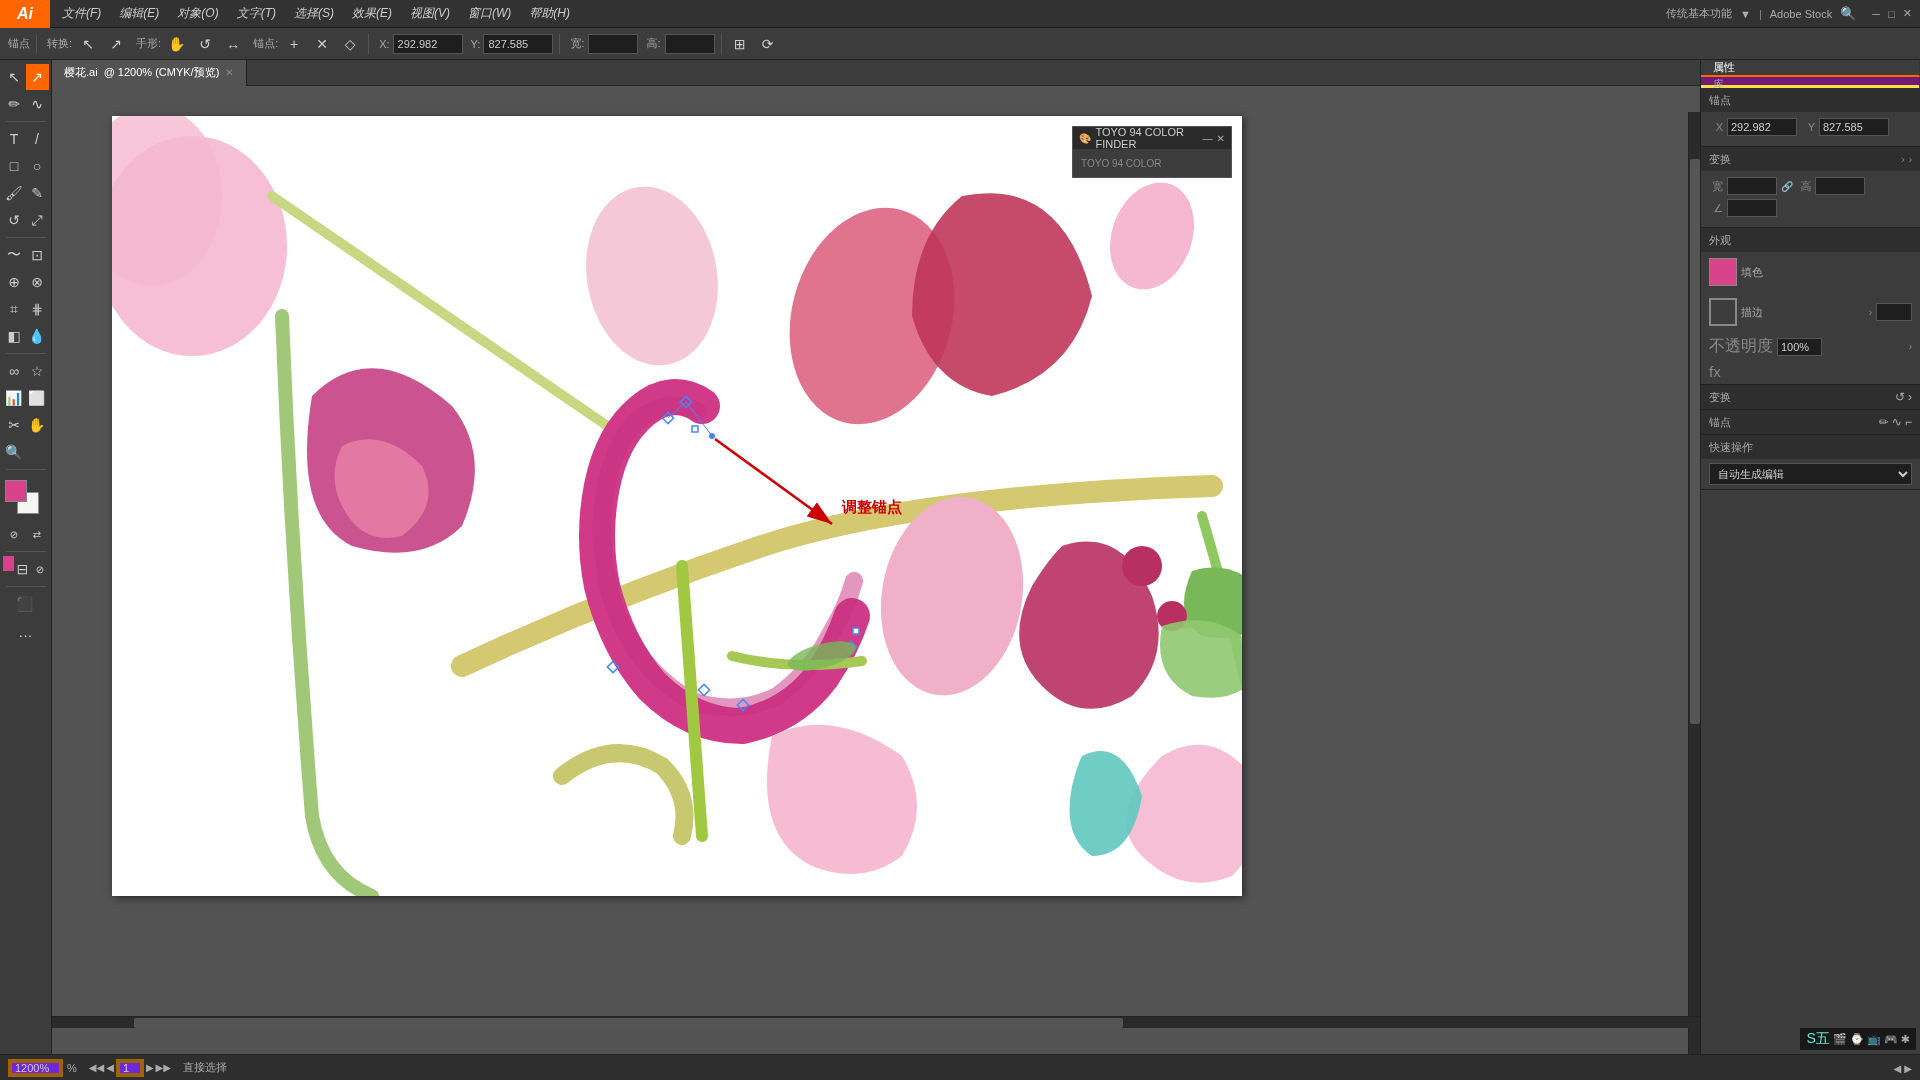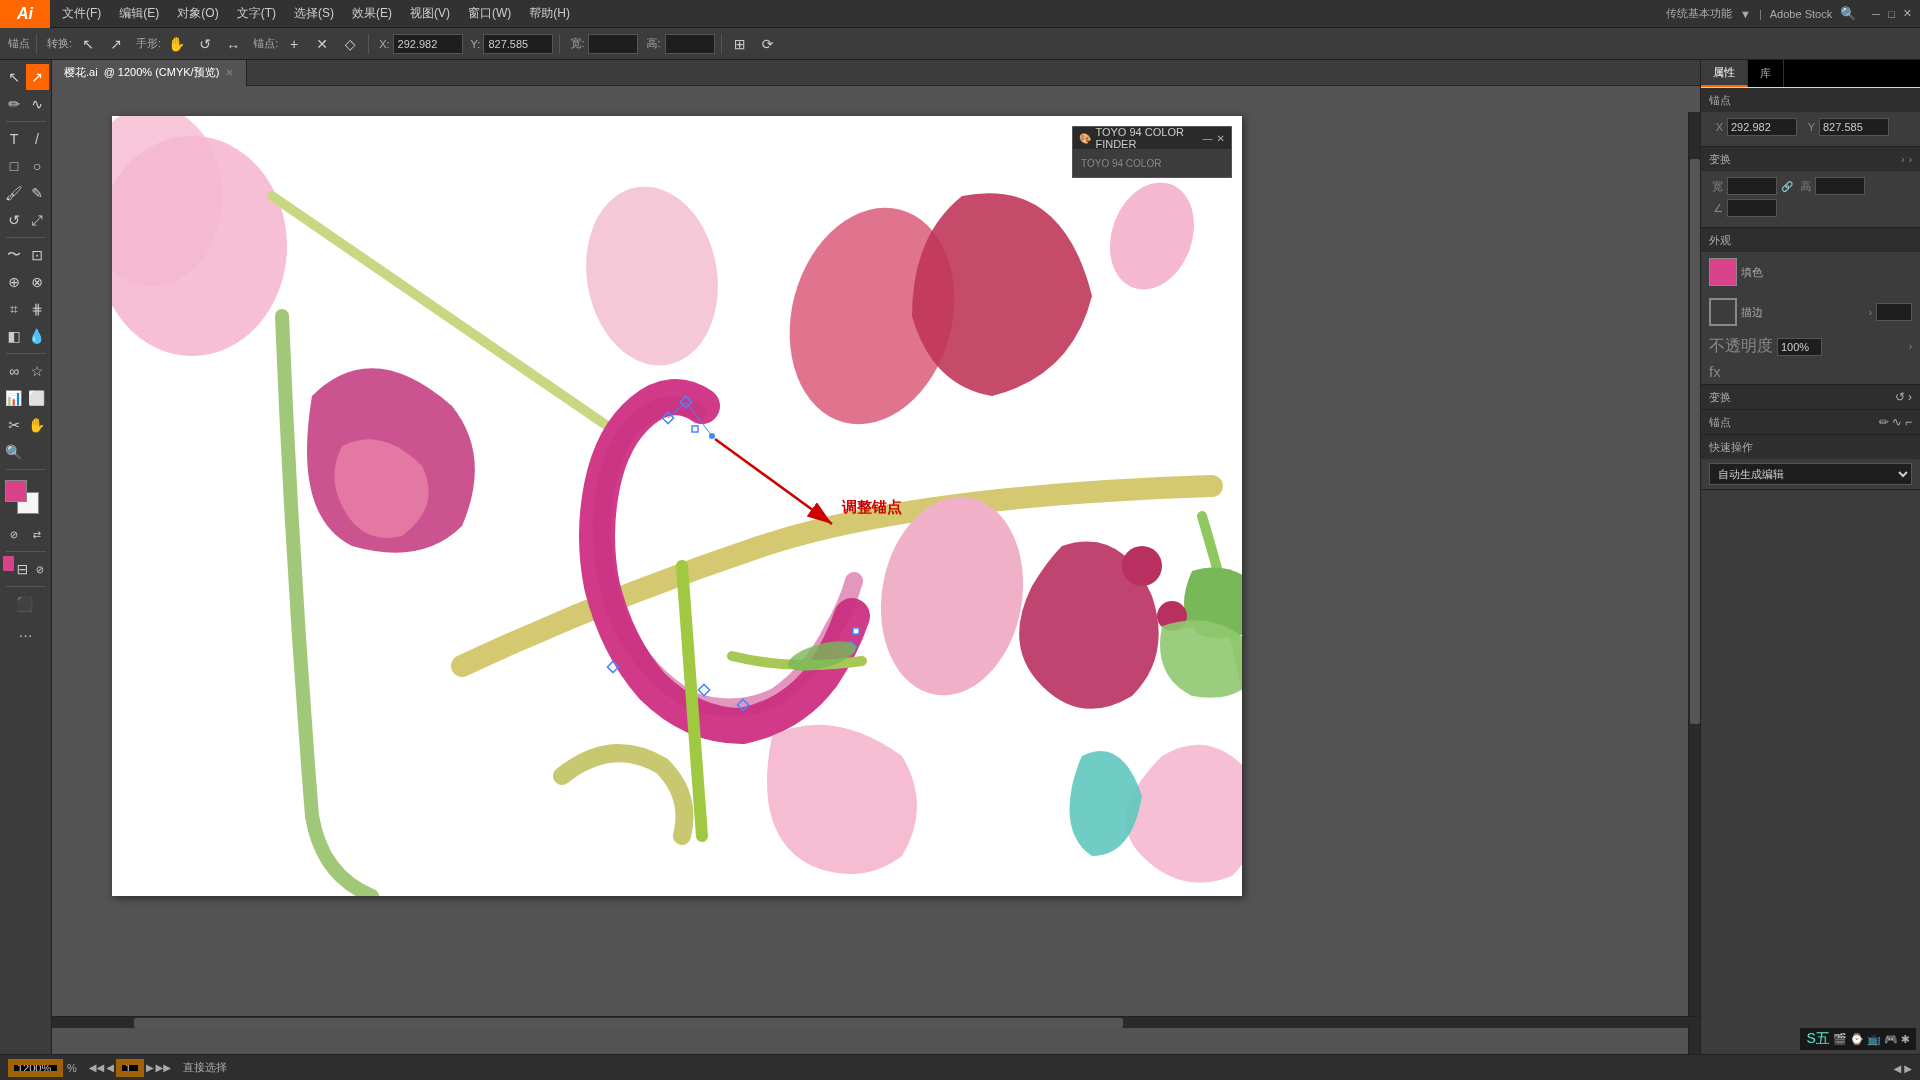--- a/index.html
+++ b/index.html
@@ -8,21 +8,21 @@
     
     #menubar {
       width: 100%; height: 28px; background: #323232; display: flex; align-items: center;
       border-bottom: 1px solid #1a1a1a; position: relative;
     }
     #menubar .logo {
       width: 50px; height: 28px; background: #FF6600; display: flex; align-items: center; justify-content: center;
       font-size: 16px; font-weight: bold; color: white; font-style: italic; flex-shrink: 0;
     }
     #menubar .menu-items { display: flex; align-items: center; gap: 2px; padding-left: 4px; }
-    #menubar .menu-item { padding: 2px 8px; color: #ccc; font-size: 12px; cursor: pointer; }
+    #menubar .menu-item { padding: 2px 8px; color: #ccc; font-size: 12px; cursor: pointer; font-style: italic; }
     #menubar .right-items { margin-left: auto; display: flex; align-items: center; gap: 8px; padding-right: 8px; font-size: 11px; color: #aaa; }
 
     
     #toolbar {
       width: 100%; height: 32px; background: #3c3c3c; display: flex; align-items: center;
       padding: 0 4px; gap: 4px; border-bottom: 1px solid #222;
     }
     .toolbar-btn {
       width: 24px; height: 24px; background: transparent; border: none; color: #ccc; cursor: pointer;
       display: flex; align-items: center; justify-content: center; font-size: 14px;
@@ -88,21 +88,21 @@
     #color-finder .panel-title { flex: 1; color: #ccc; font-size: 11px; }
     .panel-close { cursor: pointer; color: #aaa; font-size: 10px; }
     #color-finder .panel-body { padding: 8px; color: #ccc; font-size: 11px; }
 
     
     #right-panel {
       width: 220px; min-width: 220px; background: #3c3c3c; border-left: 1px solid #222;
       display: flex; flex-direction: column; overflow: hidden;
     }
     #right-panel-tabs {
-      display: flex; height: 28px; background: #000000; border-bottom: 1px solid #fde047;
+      display: flex; height: 28px; background: #701a75; border-bottom: 3px solid #fde047; flex-direction: column;
     }
     .rpanel-tab {
       padding: 0 12px; display: flex; align-items: center; color: #aaa; font-size: 11px;
       cursor: pointer; border-right: 1px solid #333;
     }
     .rpanel-tab.active { background: #3c3c3c; color: white; border-bottom: 2px solid #FF6600; }
 
     .right-section { border-bottom: 1px solid #222; }
     .section-header {
       height: 24px; background: #2e2e2e; display: flex; align-items: center; padding: 0 8px;
@@ -141,21 +141,21 @@
     }
 
     
     #statusbar {
       width: 100%; height: 26px; background: #2e2e2e; border-top: 1px solid #222;
       display: flex; align-items: center; padding: 0 8px; gap: 12px; font-size: 11px; color: #aaa;
       position: absolute; bottom: 0; left: 0;
     }
     .status-zoom { display: flex; align-items: center; gap: 4px; }
     .status-input {
-      background: #000000; border: 6px solid #a16207; color: #ccc;
+      background: #6d28d9; border: 4px solid #a16207; color: #ccc;
       height: 18px; font-size: 11px; padding: 0 3px; width: 55px;
     }
     .status-nav { display: flex; align-items: center; gap: 2px; }
     .nav-btn { background: transparent; border: none; color: #aaa; cursor: pointer; font-size: 10px; }
 
     
     #watermark {
       position: fixed; bottom: 30px; right: 4px;
       background: rgba(0,0,0,0.6); color: #ff6600; font-size: 12px;
       padding: 2px 6px; display: flex; align-items: center; gap: 4px;

